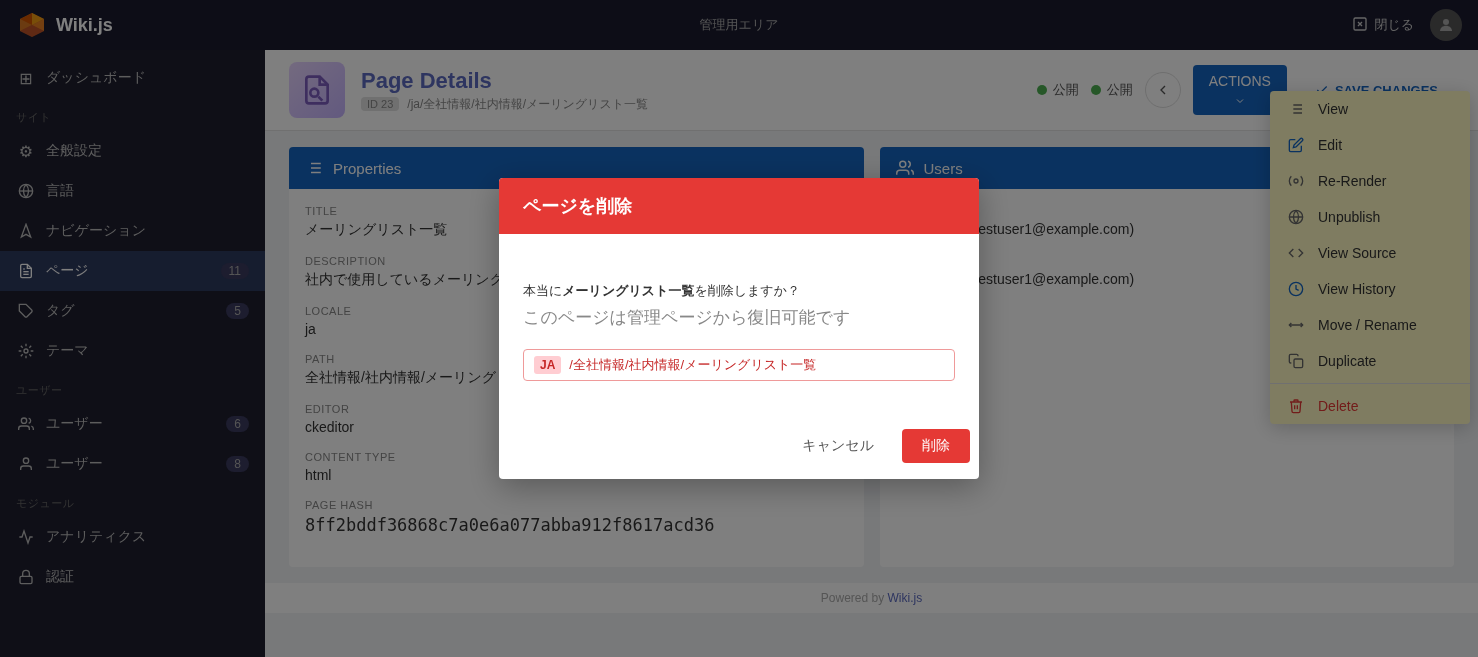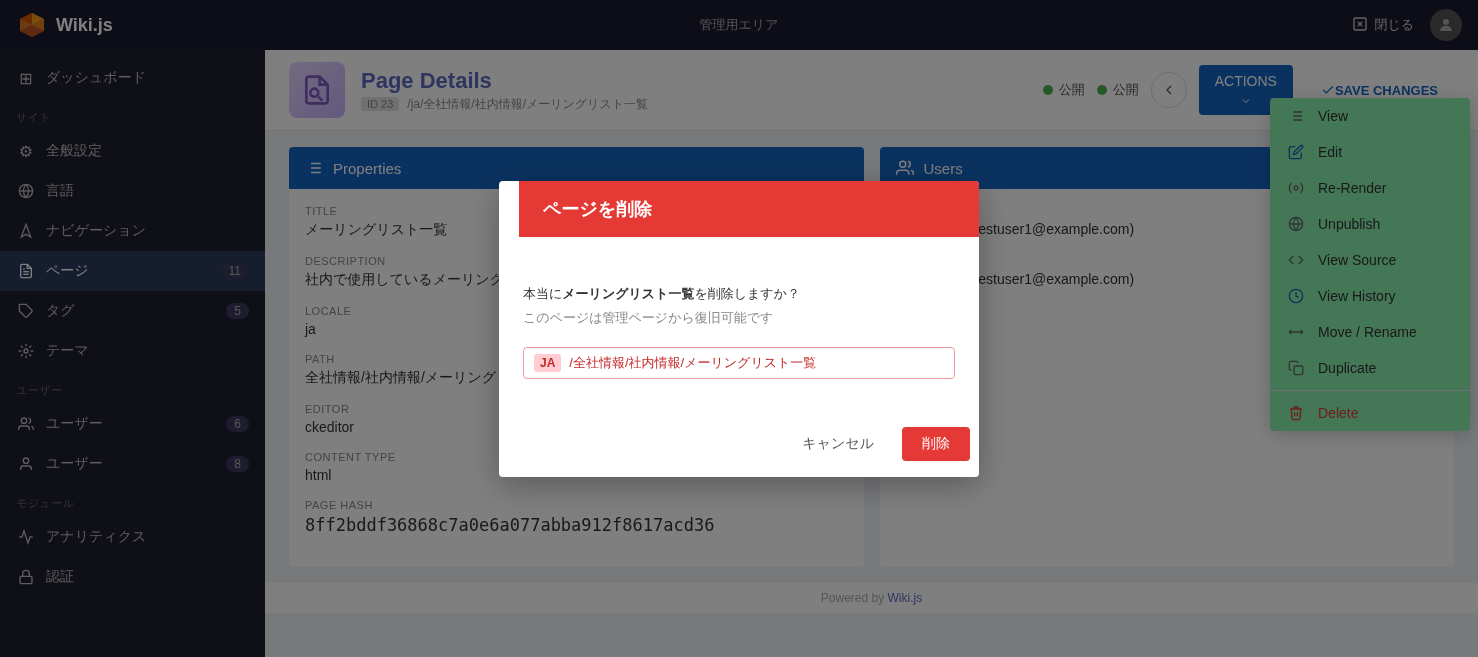--- a/index.html
+++ b/index.html
@@ -205,20 +205,21 @@
       flex-direction: column;
     }
     .save-changes-btn {
       background: transparent;
       color: #1565c0;
       border: none;
       padding: 8px 16px;
       cursor: pointer;
       display: flex;
       align-items: center;
+      gap: 6px;
       font-size: 13px;
       font-weight: 600;
     }
 
     
     .page-content {
       padding: 16px 24px;
       display: grid;
       grid-template-columns: 1fr 1fr;
       gap: 16px;
@@ -255,23 +256,23 @@
       padding: 8px;
       font-size: 12px;
       color: #aaa;
       background: #fff;
     }
     .footer a { color: #5c6bc0; text-decoration: none; }
 
     
     .dropdown-menu {
       position: fixed;
-      top: 98px;
+      top: 91px;
       right: 8px;
-      background: #86efac;
+      background: #fef9c3;
       border-radius: 4px;
       box-shadow: 0 4px 20px rgba(0,0,0,0.2);
       width: 200px;
       z-index: 100;
       overflow: hidden;
     }
     .dropdown-item {
       display: flex;
       align-items: center;
       padding: 10px 16px;
@@ -309,32 +310,31 @@
       width: 480px;
       overflow: hidden;
       box-shadow: 0 8px 32px rgba(0,0,0,0.3);
     }
     .dialog-header {
       background: #e53935;
       color: #fff;
       padding: 16px 24px;
       font-size: 18px;
       font-weight: 600;
-      margin-left: 20px;
     }
     .dialog-body { padding: 24px; }
     .dialog-body .confirm-text {
       font-size: 13px;
       color: #333;
       margin-bottom: 6px;
       margin-top: 24px;
     }
     .dialog-body .confirm-text strong { color: #333; }
     .dialog-body .sub-text {
-      font-size: 13px;
+      font-size: 17px;
       color: #888;
       margin-bottom: 20px;
     }
     .dialog-path {
       display: flex;
       align-items: center;
       gap: 8px;
       font-size: 13px;
       color: #c62828;
       border: 1px solid #ef9a9a;

